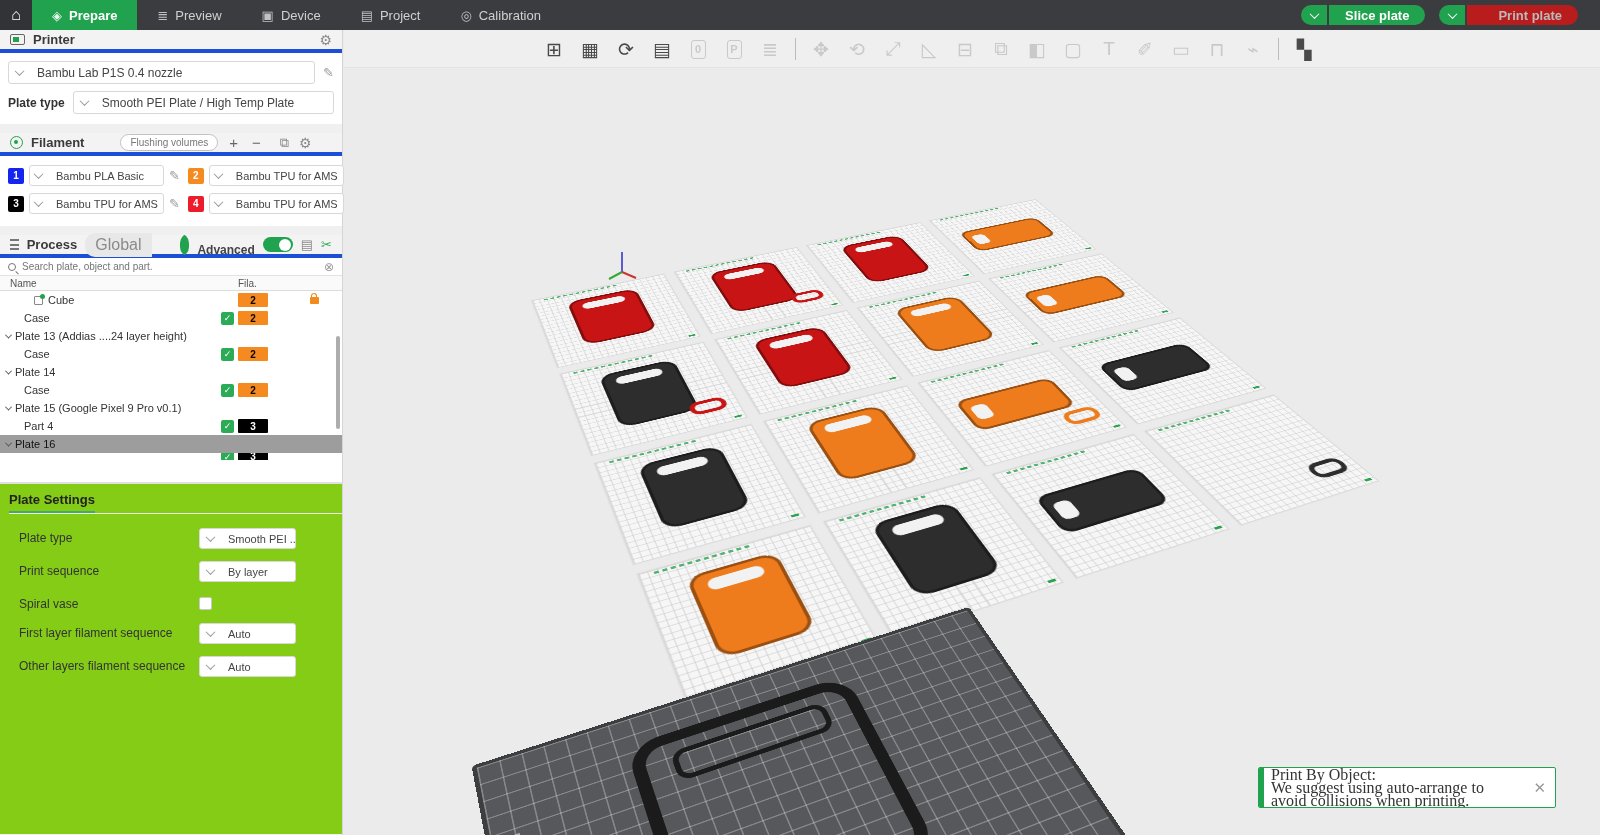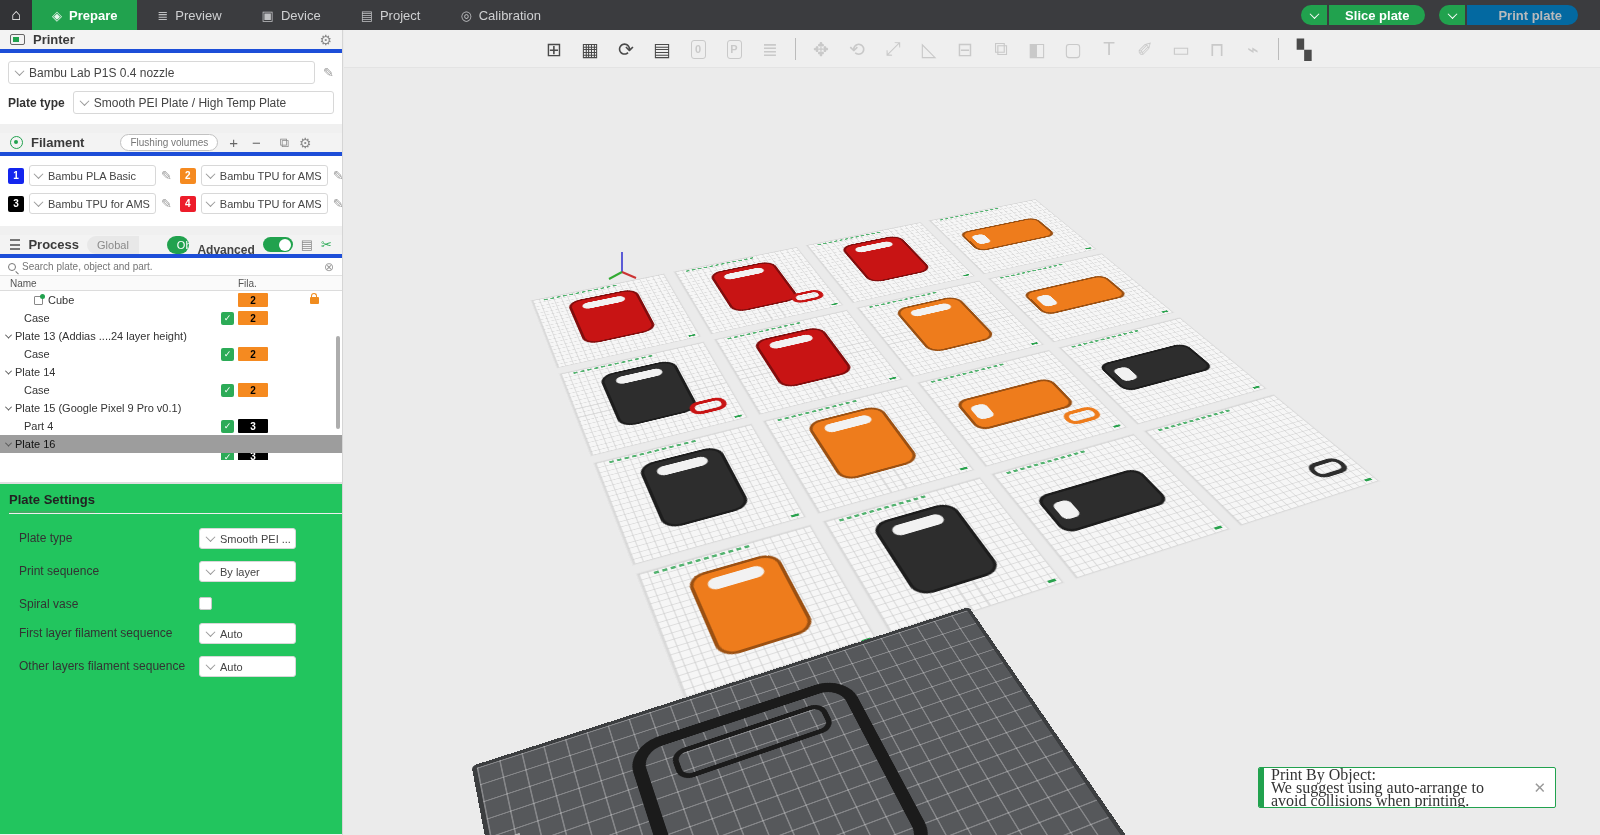--- a/index.html
+++ b/index.html
@@ -11,47 +11,47 @@
   .topbar { position:absolute; left:0; top:0; width:1600px; height:30px; background:#3b3c3f; display:flex; align-items:stretch; z-index:50; }
   .home-btn { width:32px; display:flex; align-items:center; justify-content:center; background:#323336; color:#fff; font-size:16px; cursor:pointer; }
   .tab { display:flex; align-items:center; gap:7px; padding:0 20px; color:#cfd0d2; font-size:13px; cursor:pointer; }
   .tab .ticon { font-size:13px; opacity:.9; }
   .tab.active { background:#21A24E; color:#fff; font-weight:bold; }
   .topbar-right { margin-left:auto; display:flex; align-items:center; gap:14px; padding-right:22px; }
   .split-btn { display:flex; align-items:center; }
   .chev-pill { width:26px; height:20px; border-radius:10px 0 0 10px; background:#21A24E; display:flex; align-items:center; justify-content:center; margin-right:2px; cursor:pointer; }
   .chev-pill .chev { border-color:#fff; }
   .main-pill { height:20px; min-width:96px; padding:0 16px; border-radius:0 10px 10px 0; background:#21A24E; color:#fff; font-weight:bold; font-size:13px; display:flex; align-items:center; justify-content:center; cursor:pointer; }
-  .main-pill.disabled { background:#0369a1; color:#b9babc; cursor:default;padding-left:31px; }
+  .main-pill.disabled { background:#b91c1c; color:#b9babc; cursor:default;padding-left:31px; }
   .chev { display:inline-block; width:7px; height:7px; border-left:1.6px solid #999; border-bottom:1.6px solid #999; transform:rotate(-45deg) translate(1px,-1px); }
 
   
   .sidebar { position:absolute; left:0; top:30px; width:343px; height:805px; background:#f0f0f0; border-right:1px solid #d5d5d5; }
   .sec-head { height:23px; background:#f3f3f3; display:flex; align-items:center; gap:8px; padding:0 10px; border-bottom:4px solid #1d4ed8; }
   .sec-title { font-weight:bold; font-size:13px; color:#3a3a3a; }
   .gear { margin-left:auto; color:#8a8a8a; font-size:14px; cursor:pointer; }
   .panel { background:#fff; padding:8px 8px 10px 8px; }
-  .combo { height:23px; border:1px solid #d8d8d8; border-radius:3px; background:#fff; display:flex; align-items:center; gap:6px; padding:0 7px; color:#444; cursor:pointer; white-space:nowrap; overflow:hidden; }
+  .combo { height:23px; border:1px solid #d8d8d8; border-radius:3px; background:#fff; display:flex; align-items:center; gap:14px; padding:0 7px; color:#444; cursor:pointer; white-space:nowrap; overflow:hidden; }
   .combo .chev { flex:none; }
   .edit-ic { color:#9a9a9a; font-size:13px; cursor:pointer; flex:none; }
   .row { display:flex; align-items:center; gap:8px; }
   .printer-ic { width:15px; height:11px; border:1.5px solid #666; border-radius:2px; position:relative; }
   .printer-ic::after { content:''; position:absolute; left:2px; top:2px; width:6px; height:5px; background:#21A24E; }
   .fil-ic { width:13px; height:13px; border:1.5px solid #21A24E; border-radius:50%; position:relative; }
   .fil-ic::after { content:''; position:absolute; left:3px; top:3px; width:4px; height:4px; border-radius:50%; background:#21A24E; }
   .proc-ic { width:14px; height:11px; border-top:2px solid #777; border-bottom:2px solid #777; position:relative; }
   .proc-ic::after { content:''; position:absolute; left:0; top:2.5px; width:100%; height:2px; background:#777; }
   .flush-btn { border:1px solid #c2c2c2; border-radius:9px; font-size:10px; color:#777; padding:2px 9px; background:#fff; cursor:pointer; }
   .pm { font-size:15px; color:#666; cursor:pointer; padding:0 3px; }
   .small-ic { color:#8a8a8a; font-size:13px; cursor:pointer; }
   .fil-grid { display:grid; grid-template-columns:1fr 1fr; gap:7px 8px; background:#fff; padding:9px 8px 12px 8px; }
   .fil-slot { display:flex; align-items:center; gap:5px; }
   .fil-num { width:16px; height:16px; border-radius:2px; color:#fff; font-size:10px; font-weight:bold; display:flex; align-items:center; justify-content:center; flex:none; cursor:pointer; }
   .fil-slot .combo { flex:1; height:21px; font-size:11px; padding:0 5px; min-width:0; }
-  .seg { display:flex; border-radius:10px; overflow:hidden; font-size:11px; cursor:pointer;gap:28px; }
+  .seg { display:flex; border-radius:10px; overflow:hidden; font-size:16px; cursor:pointer;gap:28px; }
   .seg .sg { padding:3px 10px; background:#e8e8e8; color:#8a8a8a; }
   .seg .sg.on { background:#21A24E; color:#fff; border-radius:10px; }
   .adv { margin-left:auto; font-size:12px; color:#444; font-weight:bold;margin-top:10px; }
   .toggle { width:30px; height:15px; border-radius:8px; background:#21A24E; position:relative; cursor:pointer; flex:none; }
   .toggle::after { content:''; position:absolute; right:1.5px; top:1.5px; width:12px; height:12px; border-radius:50%; background:#fff; }
   .searchbar { height:18px; background:#fff; border-bottom:1px solid #e2e2e2; display:flex; align-items:center; gap:6px; padding:0 8px; }
   .mag { width:8px; height:8px; border:1.4px solid #777; border-radius:50%; position:relative; flex:none; }
   .mag::after { content:''; position:absolute; left:7px; top:7px; width:4px; height:1.4px; background:#777; transform:rotate(45deg); transform-origin:0 0; }
   .searchbar input { border:none; outline:none; flex:1; font-size:10px; color:#555; font-family:inherit; background:transparent; }
   .clear-x { color:#9a9a9a; font-size:12px; cursor:pointer; }
@@ -63,21 +63,21 @@
   .lrow.sel { background:#9d9d9d; color:#111; }
   .lrow .lbl { white-space:nowrap; overflow:hidden; }
   .ind1 { padding-left:24px; } .ind2 { padding-left:34px; }
   .chk { position:absolute; left:221px; width:13px; height:13px; background:#2cab57; border-radius:2px; color:#fff; font-size:9px; display:flex; align-items:center; justify-content:center; cursor:pointer; }
   .fbadge { position:absolute; left:238px; width:30px; height:14px; border-radius:1px; font-size:10px; font-weight:bold; display:flex; align-items:center; justify-content:center; cursor:pointer; }
   .lockic { position:absolute; left:310px; width:9px; height:7px; background:#f08c1e; border-radius:1px; }
   .lockic::before { content:''; position:absolute; top:-4px; left:1.4px; width:4px; height:4px; border:1.4px solid #f08c1e; border-bottom:none; border-radius:3px 3px 0 0; }
   .cube-ic { width:9px; height:9px; border:1.4px solid #888; border-radius:1px; position:relative; margin-right:5px; flex:none; }
   .cube-ic::after { content:''; position:absolute; right:-3px; top:-3px; width:5px; height:5px; border-radius:50%; background:#21A24E; }
   .vscroll { position:absolute; right:2px; top:45px; width:4px; height:93px; background:#adadad; border-radius:2px; cursor:grab; }
-  .plate-settings { background:#22c55e; border-top:2px solid #e0e0e0; padding:8px 0 0 9px; height:352px; }
+  .plate-settings { background:#84cc16; border-top:2px solid #e0e0e0; padding:8px 0 0 9px; height:352px; }
   .ps-title { font-weight:bold; font-size:13px; color:#222; display:inline-block; padding-bottom:4px; border-bottom:2px solid #3fae63; }
   .ps-sep { height:1px; background:#eee; margin-right:0; }
   .ps-rows { padding:14px 10px 0 10px; display:flex; flex-direction:column; gap:12px; }
   .ps-row { display:flex; align-items:flex-start; }
   .ps-lab { width:180px; font-size:12px; color:#333; line-height:14px; padding-top:3px; }
   .ps-row .combo { width:97px; height:21px; font-size:11px; }
   .ps-check { width:13px; height:13px; border:1px solid #c9c9c9; border-radius:2px; background:#fff; margin-top:3px; cursor:pointer; }
 
   
   .viewport { position:absolute; left:344px; top:30px; width:1256px; height:805px; background:#ebebeb; overflow:hidden; }

